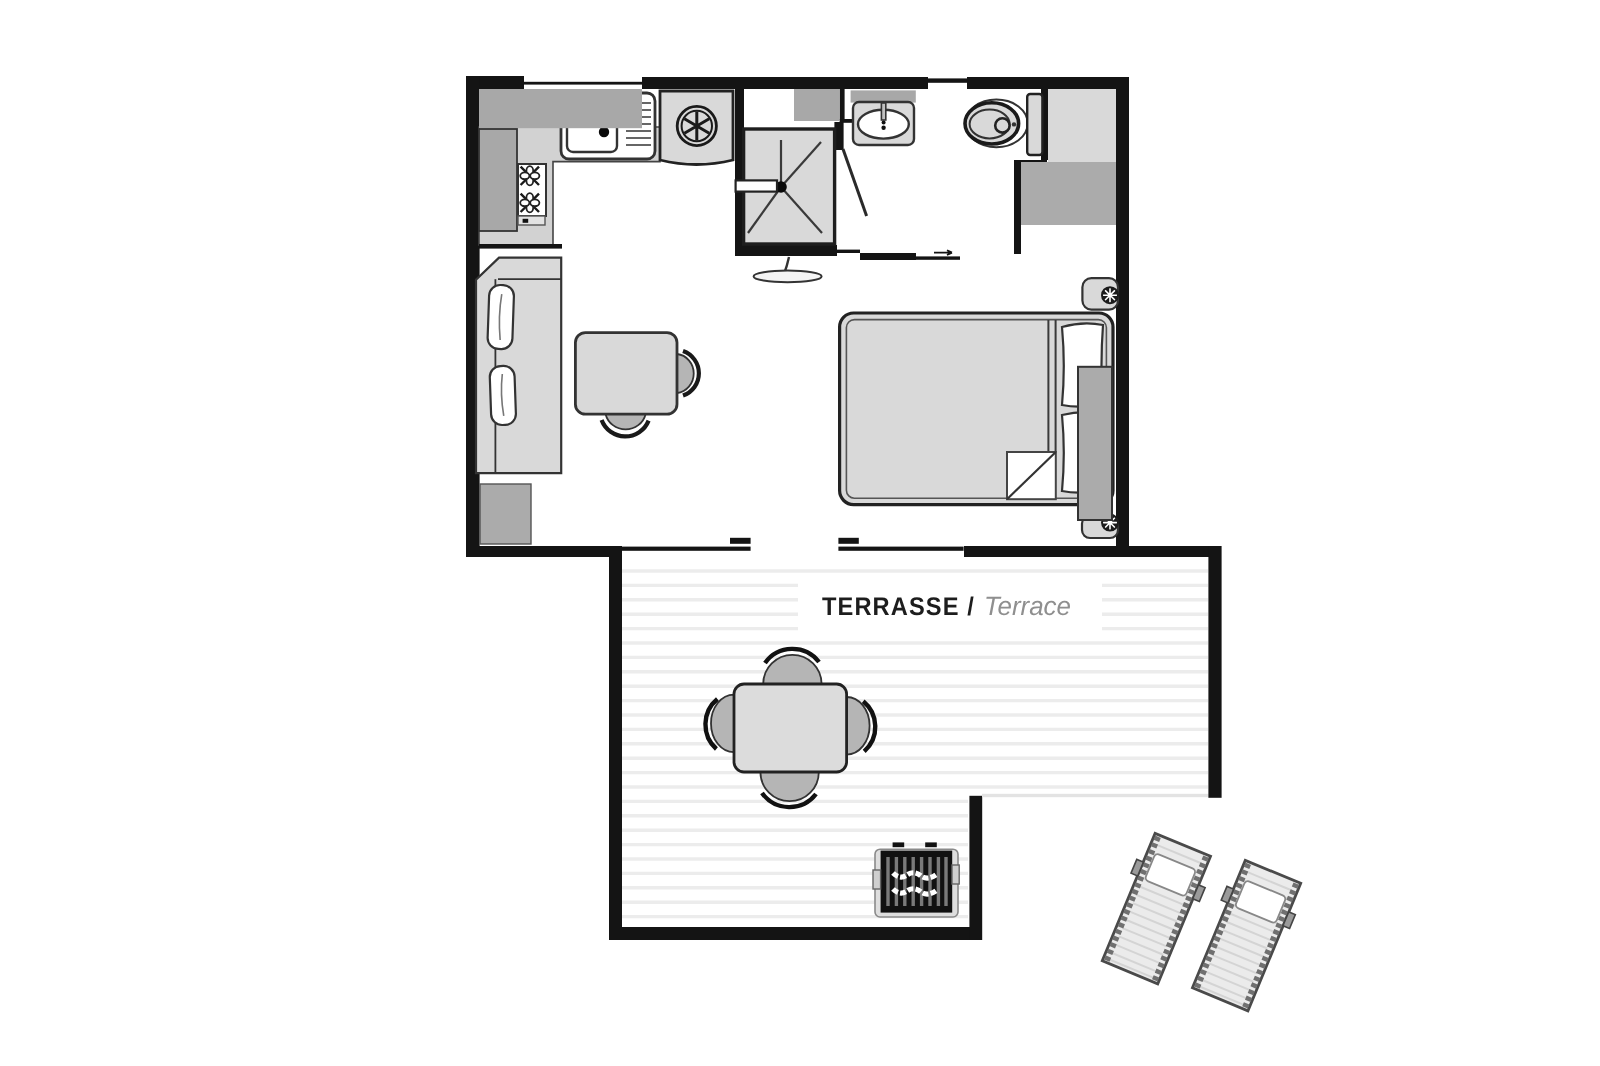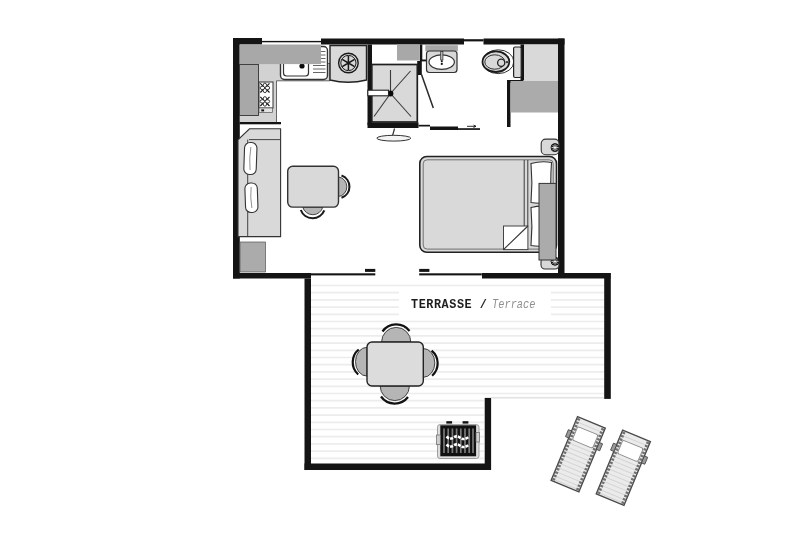--- a/index.html
+++ b/index.html
@@ -1,17 +1,17 @@
 <!DOCTYPE html>
 <html><head>
 <meta charset="utf-8">
 <style>
   html,body{margin:0;padding:0;background:#fff;}
   .page{width:800px;height:533px;position:relative;overflow:hidden;background:#fff;
-        font-family:Liberation Mono, monospace;}
+        font-family:Liberation Sans, sans-serif;}
 </style>
 </head>
 <body>
 <div class="page">
 <svg width="800" height="533" viewBox="0 0 800 533">
 <defs>
 </defs>
 
 <rect x="0" y="0" width="800" height="533" fill="#ffffff"></rect>
 

